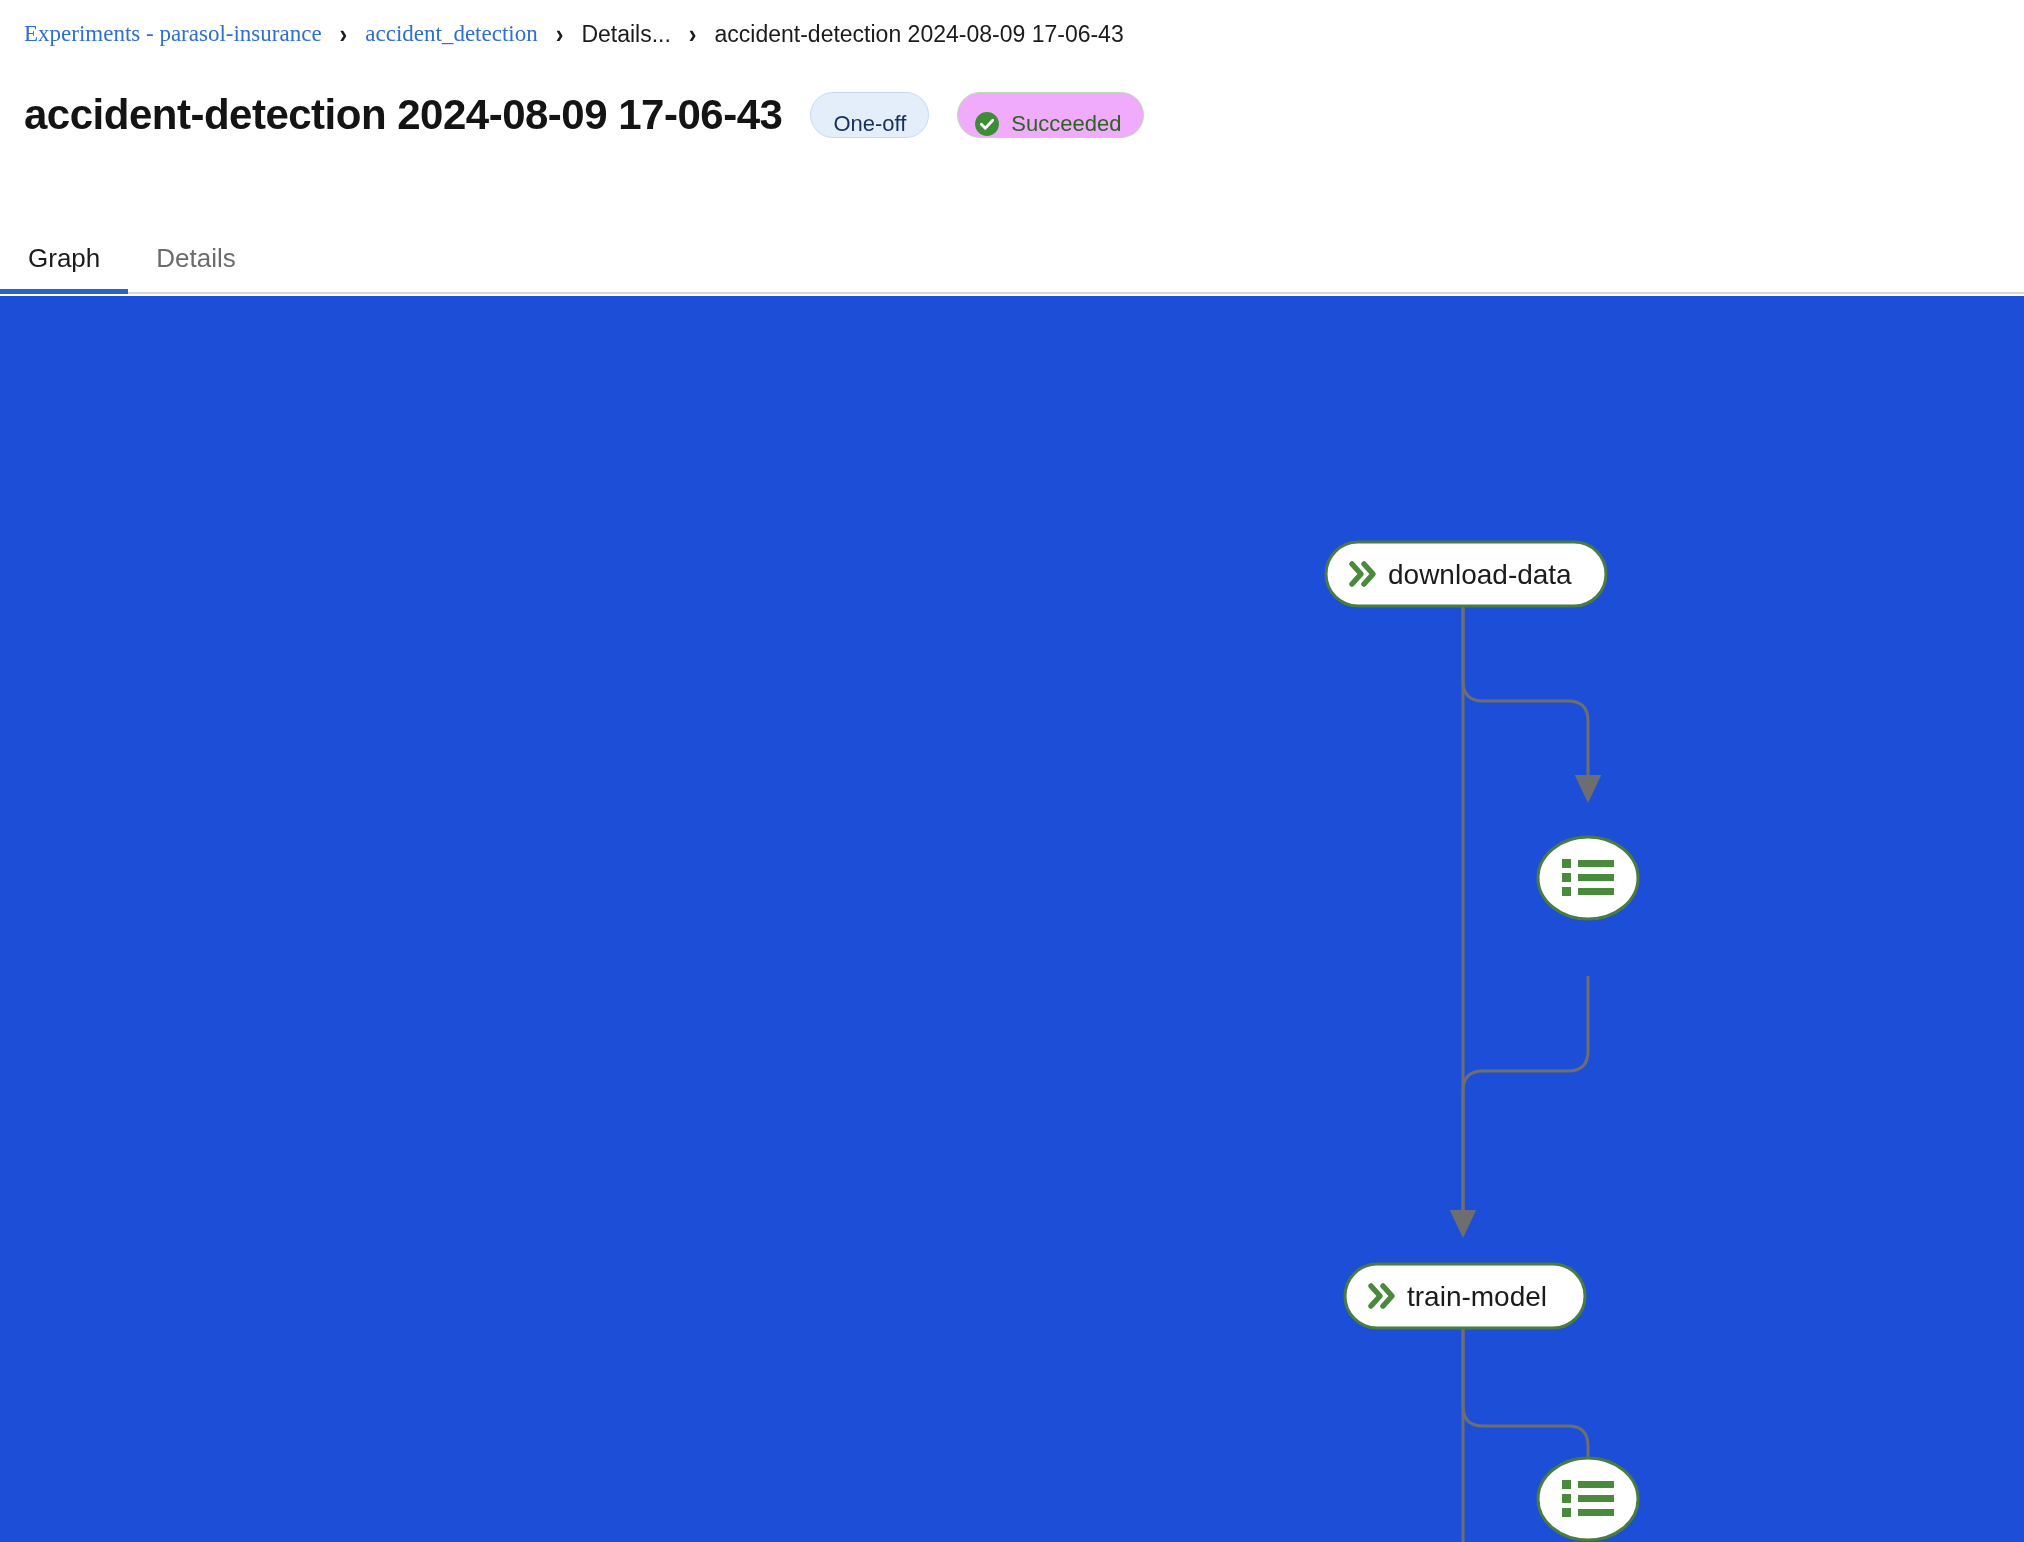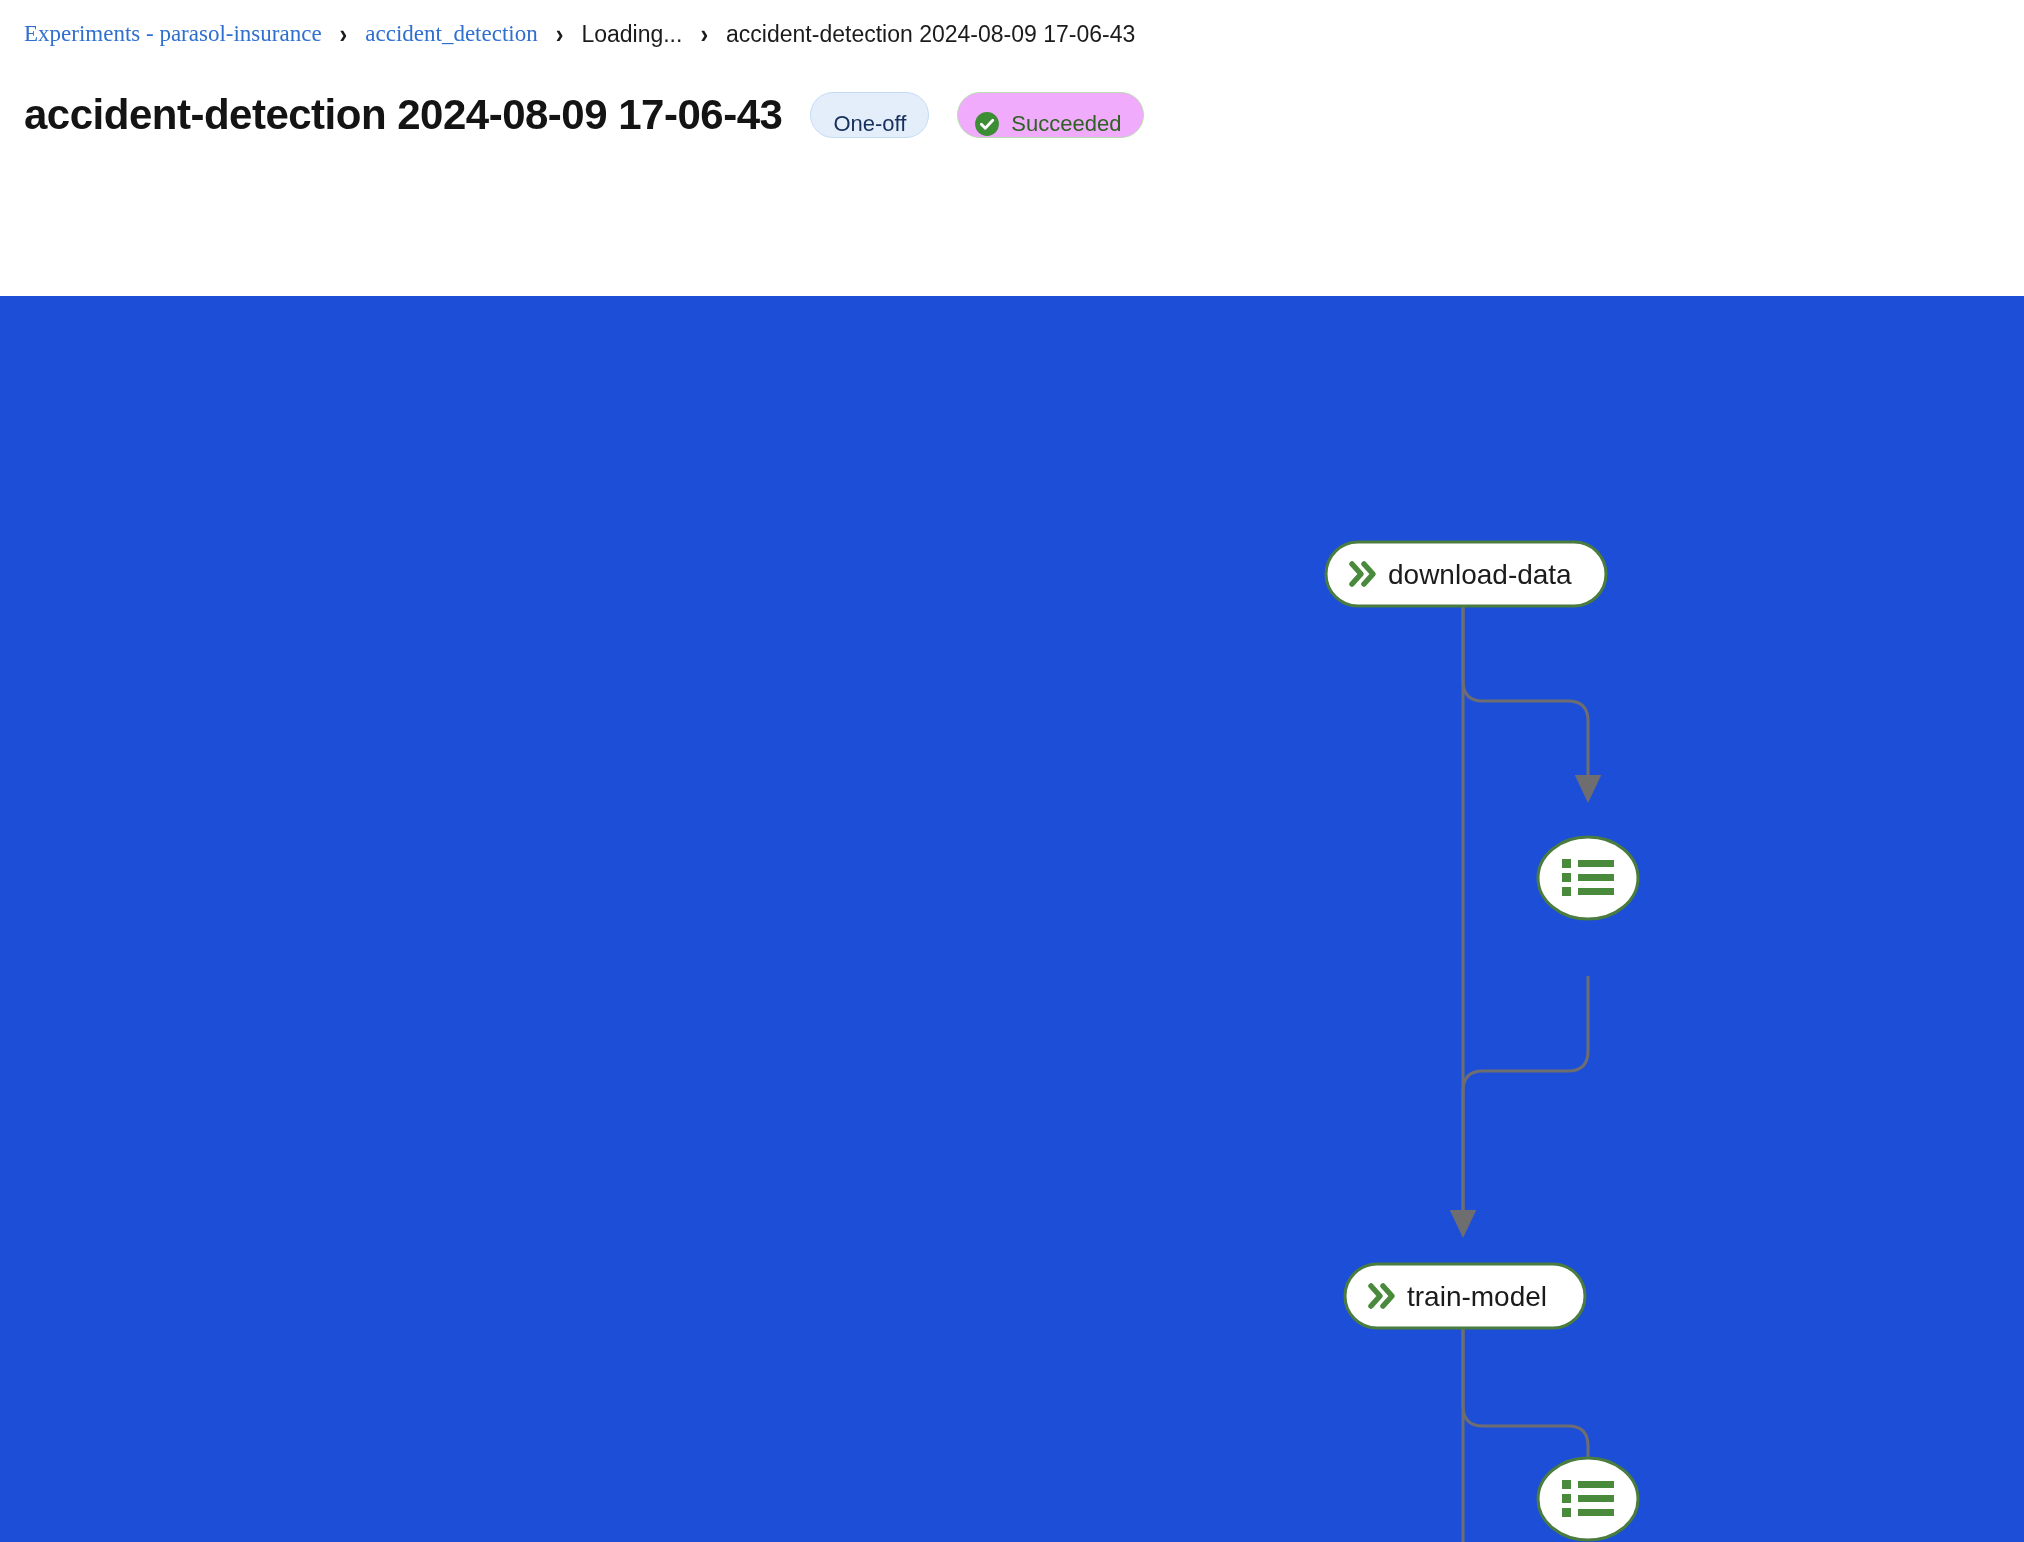--- a/index.html
+++ b/index.html
@@ -168,41 +168,49 @@
 
 <div id="page">
 
   <div class="header">
 
     <nav class="breadcrumb">
       <a class="crumb-link">Experiments - parasol-insurance</a>
       <span class="crumb-sep">›</span>
       <a class="crumb-link">accident_detection</a>
       <span class="crumb-sep">›</span>
-      <span class="crumb-plain">Loading...</span>
+      <span class="crumb-plain">Details...</span>
       <span class="crumb-sep">›</span>
       <span class="crumb-plain">accident-detection 2024-08-09 17-06-43</span>
     </nav>
 
     <div class="title-row">
       <h1 class="page-title">accident-detection 2024-08-09 17-06-43</h1>
 
       <span class="badge badge-oneoff">
         <span>One-off</span>
       </span>
 
       <span class="badge badge-succeeded">
         <svg class="check-ico" viewBox="0 0 24 24">
           <circle cx="12" cy="12" r="11" fill="#3c8d33"></circle>
           <path d="M6.8 12.3 L10.4 15.9 L17.3 8.6" fill="none" stroke="#ffffff" stroke-width="2.6" stroke-linecap="round" stroke-linejoin="round"></path>
         </svg>
         <span>Succeeded</span>
       </span>
     </div>
 
+    <div class="tabs">
+      <div class="tab active">
+        <span>Graph</span>
+      </div>
+      <div class="tab inactive">
+        <span>Details</span>
+      </div>
+    </div>
   </div>
 
   <div class="graph-canvas">
     <svg class="graph-svg" viewBox="0 0 2024 1246">
       <defs>
         <marker id="arrowhead" markerWidth="11" markerHeight="9" refX="0.5" refY="4.5" orient="auto" markerUnits="strokeWidth">
           <path d="M0,0 L9.5,4.5 L0,9 z" fill="#6e6e70"></path>
         </marker>
       </defs>
 

